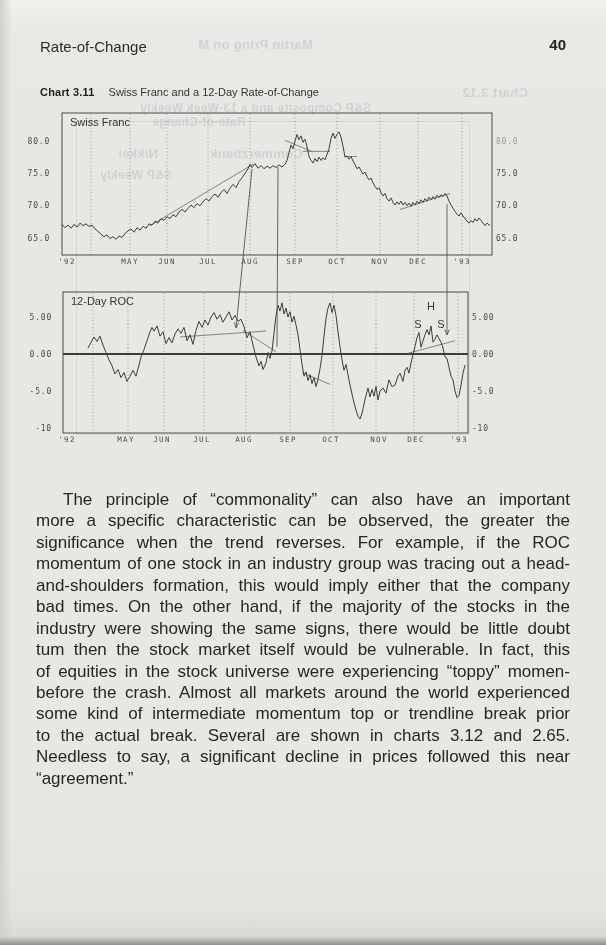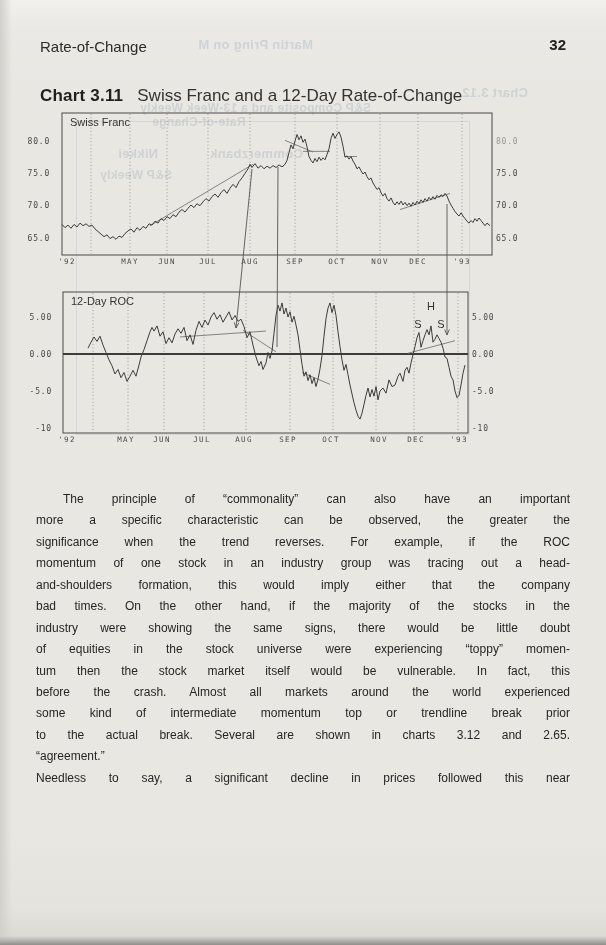--- a/index.html
+++ b/index.html
@@ -11,30 +11,30 @@
   .page::before{ 
     content:"";position:absolute;left:0;top:0;width:12px;height:100%;
     background:linear-gradient(90deg,#d2d0cb,rgba(233,231,226,0));z-index:5;pointer-events:none;
   }
   .page::after{ 
     content:"";position:absolute;left:0;bottom:0;width:100%;height:9px;
     background:linear-gradient(180deg,rgba(150,148,144,0),#b3b1ad 55%,#908e8a 100%);z-index:5;pointer-events:none;
   }
   .header{position:absolute;left:40px;top:38px;width:526px;font-size:15px;color:#2b2b2b;}
   .pageno{position:absolute;right:0px;top:-2px;font-weight:bold;font-size:15px;color:#222;}
-  .charttitle{position:absolute;left:40px;top:86px;font-size:17px;color:#1f1f1f;}
+  .charttitle{position:absolute;left:40px;top:86px;font-size:11px;color:#1f1f1f;}
   .charttitle .cl{font-weight:bold;letter-spacing:.2px;}
   .charttitle .cc{margin-left:14px;color:#333;}
   #charts{position:absolute;left:0;top:0;z-index:2;}
   .ghost{position:absolute;transform:scaleX(-1);color:#a9b6c0;opacity:.42;filter:blur(.5px);
     white-space:nowrap;z-index:1;font-weight:bold;letter-spacing:.3px;}
   .ghost-rect{position:absolute;left:76px;top:121px;width:392px;height:312px;
     border:1px solid rgba(135,158,168,.22);z-index:1;}
   #bodytext{position:absolute;left:36px;top:489px;width:534px;z-index:2;
-    font-size:12px;color:#262626;}
+    font-size:17px;color:#262626;}
   .pline{height:21.45px;line-height:21.45px;text-align:justify;text-align-last:justify;
     white-space:nowrap;}
   .pline.lastline{text-align-last:left;}
   .pline.indent{padding-left:27px;}
 </style>
 </head>
 <body>
 
 <div class="page">
   <div class="ghost-rect"></div>
@@ -43,21 +43,21 @@
       <div class="ghost" style="left: 462px; top: 85px; font-size: 13px;">Chart 3.12</div>
       <div class="ghost" style="left: 140px; top: 101px; font-size: 12px;">S&amp;P Composite and a 13-Week Weekly</div>
       <div class="ghost" style="left: 152px; top: 115px; font-size: 12px;">Rate-of-Change</div>
       <div class="ghost" style="left: 118px; top: 146px; font-size: 13px;">Nikkei</div>
       <div class="ghost" style="left: 210px; top: 146px; font-size: 13px;">Commerzbank</div>
       <div class="ghost" style="left: 100px; top: 168px; font-size: 12px;">S&amp;P Weekly</div>
     </div>
 
   <div class="header">
     <span>Rate-of-Change</span>
-    <span class="pageno">32</span>
+    <span class="pageno">40</span>
   </div>
 
   <div class="charttitle">
     <span class="cl">Chart 3.11</span><span class="cc">Swiss Franc and a 12-Day Rate-of-Change</span>
   </div>
 
   <svg id="charts" width="606" height="470" viewBox="0 0 606 470">
       <line x1="91" y1="114" x2="91" y2="254" stroke="#8a8a8a" stroke-width="0.8" stroke-dasharray="1,2.4"></line>
       <line x1="130" y1="114" x2="130" y2="254" stroke="#8a8a8a" stroke-width="0.8" stroke-dasharray="1,2.4"></line>
       <line x1="167" y1="114" x2="167" y2="254" stroke="#8a8a8a" stroke-width="0.8" stroke-dasharray="1,2.4"></line>
@@ -143,21 +143,21 @@
     </svg>
 
   <div id="bodytext">
       <div class="pline indent">The principle of “commonality” can also have an important</div>
       <div class="pline">more a specific characteristic can be observed, the greater the</div>
       <div class="pline">significance when the trend reverses. For example, if the ROC</div>
       <div class="pline">momentum of one stock in an industry group was tracing out a head-</div>
       <div class="pline">and-shoulders formation, this would imply either that the company</div>
       <div class="pline">bad times. On the other hand, if the majority of the stocks in the</div>
       <div class="pline">industry were showing the same signs, there would be little doubt</div>
+      <div class="pline">tum then the stock market itself would be vulnerable. In fact, this</div>
       <div class="pline">of equities in the stock universe were experiencing “toppy” momen-</div>
-      <div class="pline">tum then the stock market itself would be vulnerable. In fact, this</div>
       <div class="pline">before the crash. Almost all markets around the world experienced</div>
       <div class="pline">some kind of intermediate momentum top or trendline break prior</div>
       <div class="pline">to the actual break. Several are shown in charts 3.12 and 2.65.</div>
+      <div class="pline">Needless to say, a significant decline in prices followed this near</div>
       <div class="pline lastline">“agreement.”</div>
-      <div class="pline">Needless to say, a significant decline in prices followed this near</div>
     </div>
 </div>
 
 </body></html>

